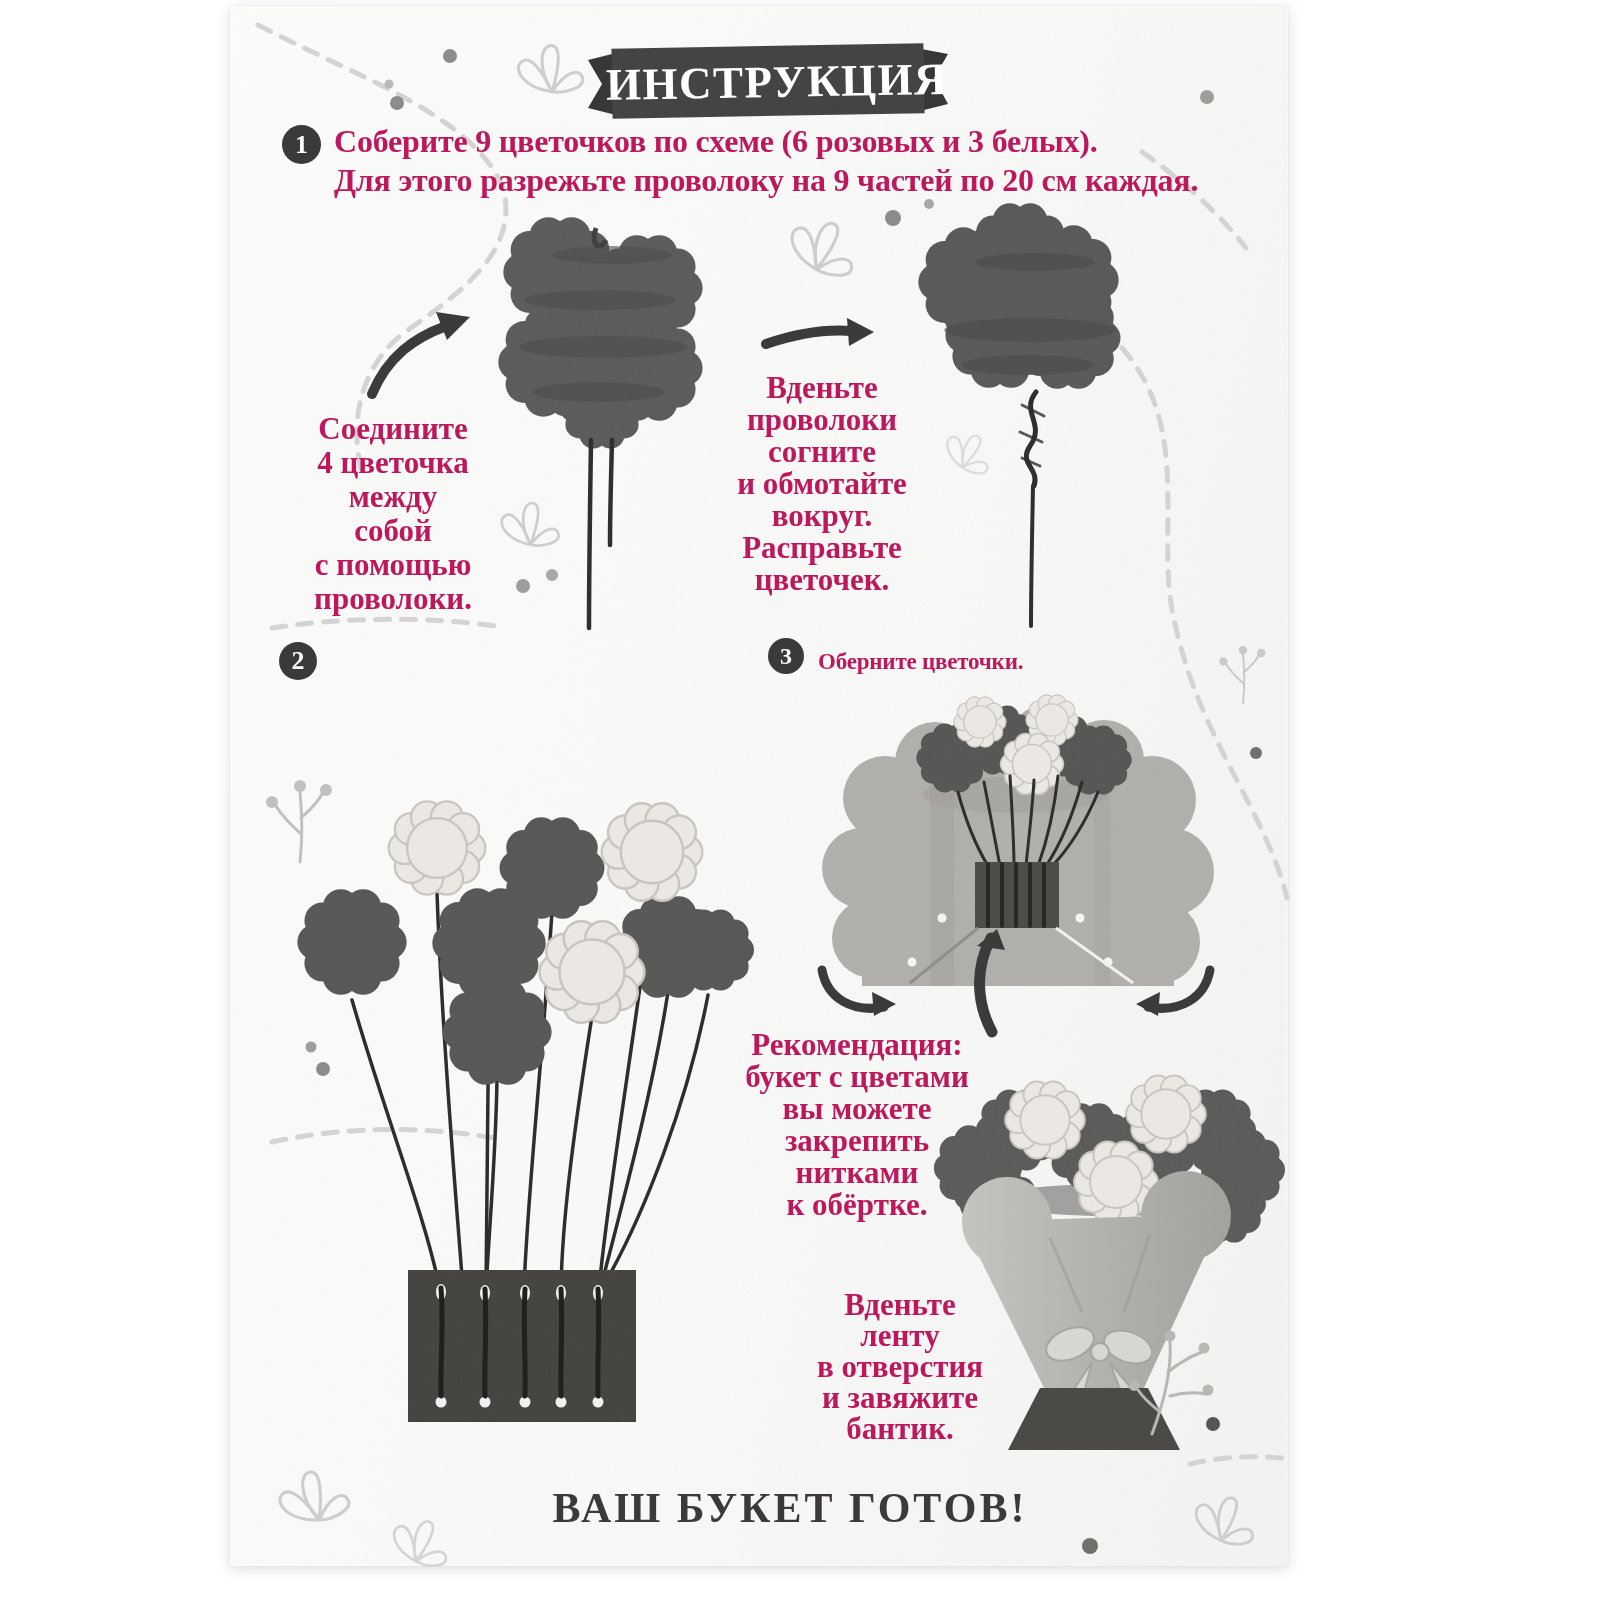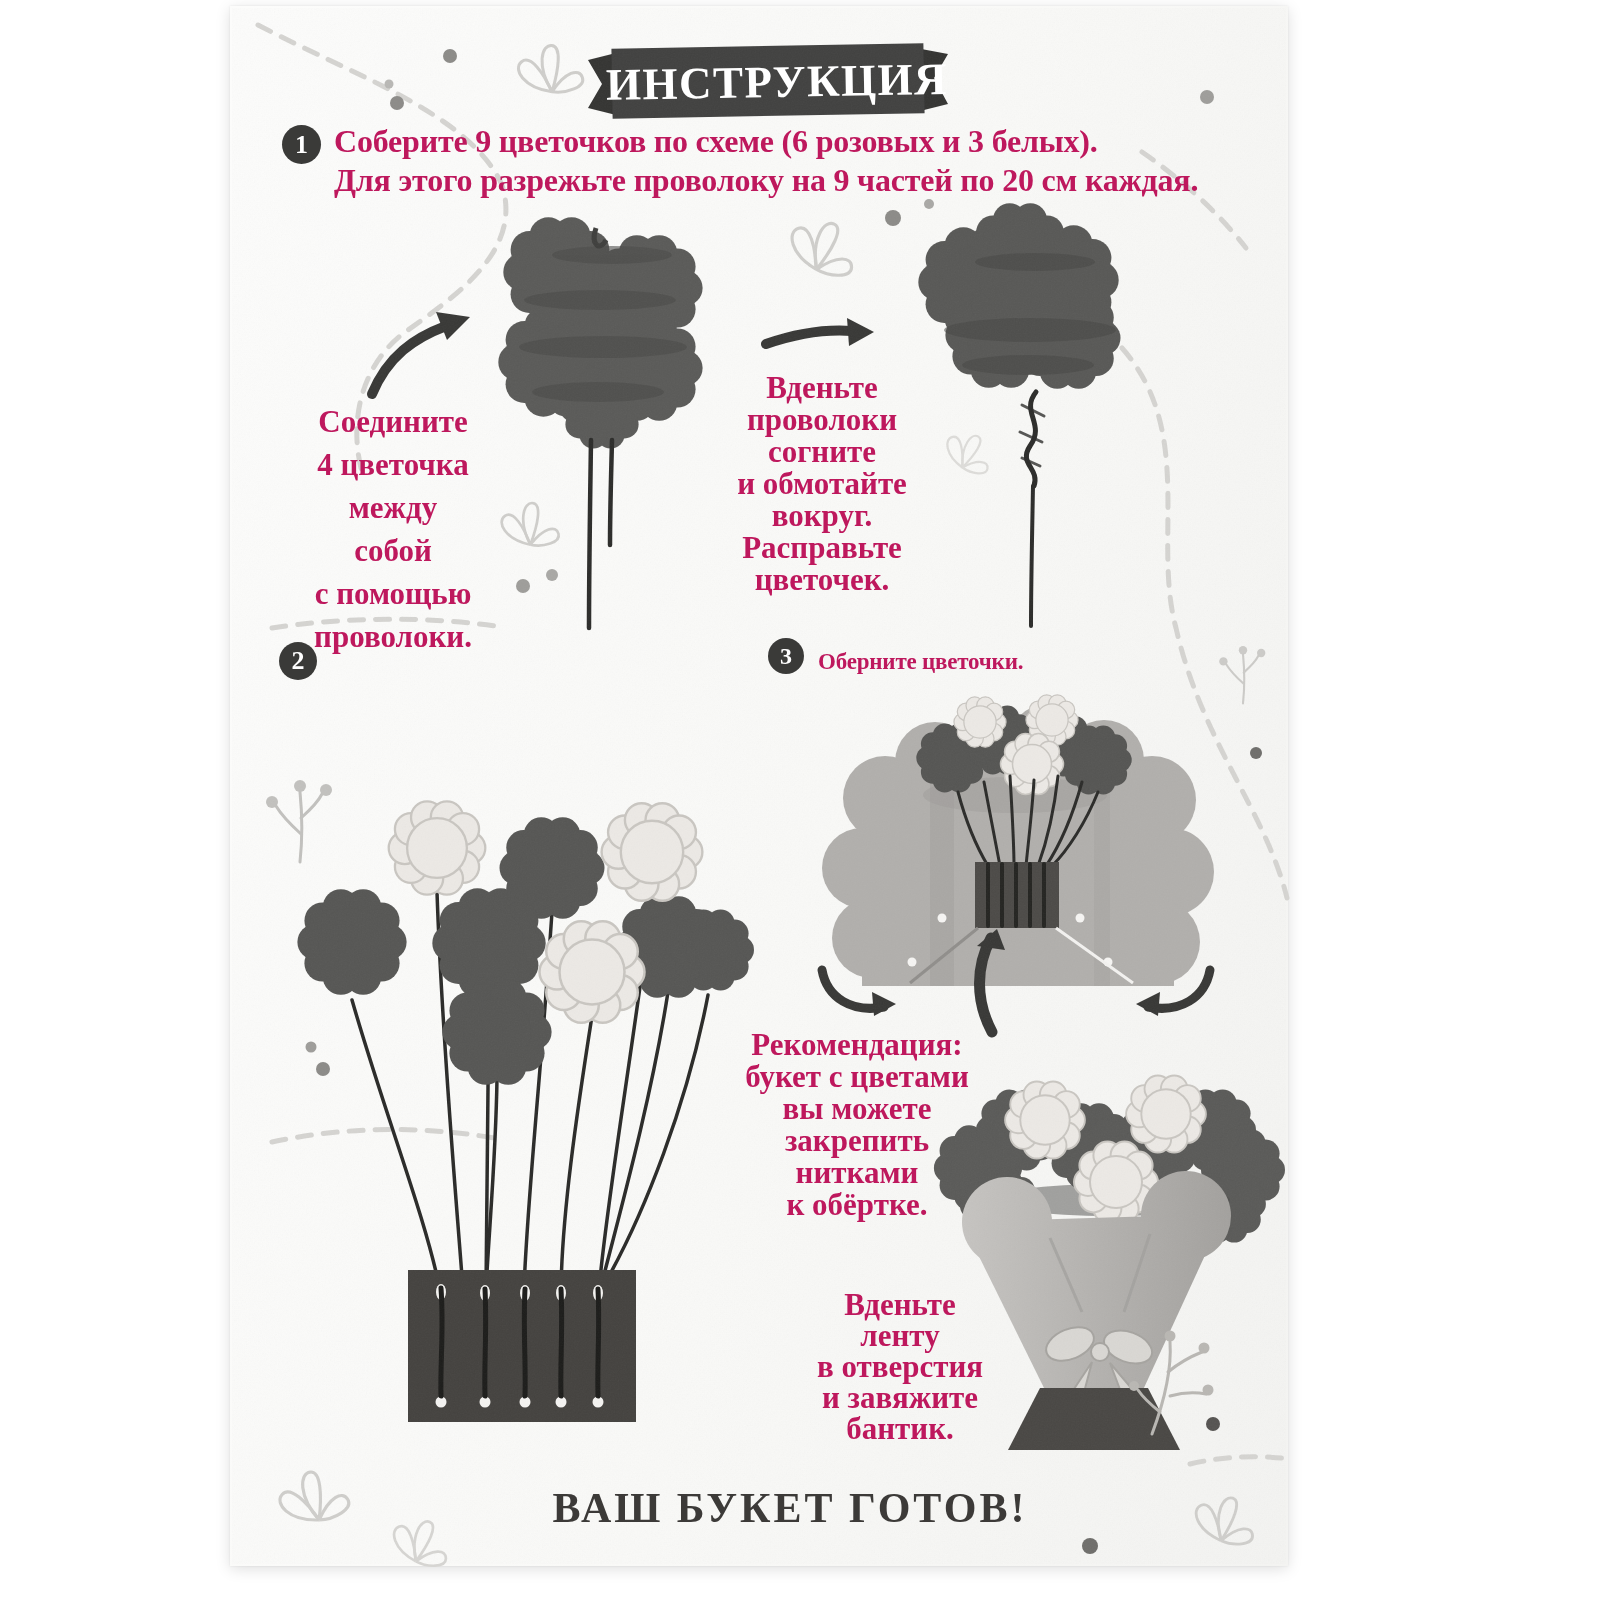--- a/index.html
+++ b/index.html
@@ -10,21 +10,21 @@
          box-shadow:0 3px 14px rgba(0,0,0,.13),0 0 2px rgba(0,0,0,.08);}
   svg.art{position:absolute;left:0;top:0;z-index:2;}
   .txt{position:absolute;z-index:3;color:#be185d;font-weight:700;white-space:pre-line;}
   .banner-title{left:606px;top:56px;width:326px;text-align:center;font-size:45px;
                 color:#ffffff;letter-spacing:1.5px;transform:rotate(-1deg);}
   .step-text{font-size:32px;line-height:39px;letter-spacing:-.2px;}
   #step1-text{left:334px;top:122px;width:960px;}
   #step2-text{left:332px;top:640px;width:470px;line-height:32px;font-size:31px;}
   #step3-text{left:818px;top:642px;width:400px;font-size:23px;}
   .caption{text-align:center;font-size:31px;}
-  #caption-join{left:268px;top:400px;width:250px;line-height:43px;}
+  #caption-join{left:268px;top:412px;width:250px;line-height:34px;}
   #caption-bend{left:697px;top:372px;width:250px;line-height:32px;}
   #caption-reco{left:732px;top:1029px;width:250px;line-height:32px;}
   #caption-ribbon{left:775px;top:1289px;width:250px;line-height:31px;}
   .badge{position:absolute;z-index:3;background:#3a3a38;color:#fff;border-radius:50%;
          display:flex;align-items:center;justify-content:center;font-size:26px;font-weight:700;}
   #badge1{left:282px;top:125px;width:39px;height:39px;}
   #badge2{left:279px;top:642px;width:38px;height:38px;}
   #badge3{left:768px;top:638px;width:36px;height:36px;font-size:24px;}
   .footer{left:490px;top:1484px;width:600px;text-align:center;font-size:42px;
           letter-spacing:3px;color:#3c3a38;}

